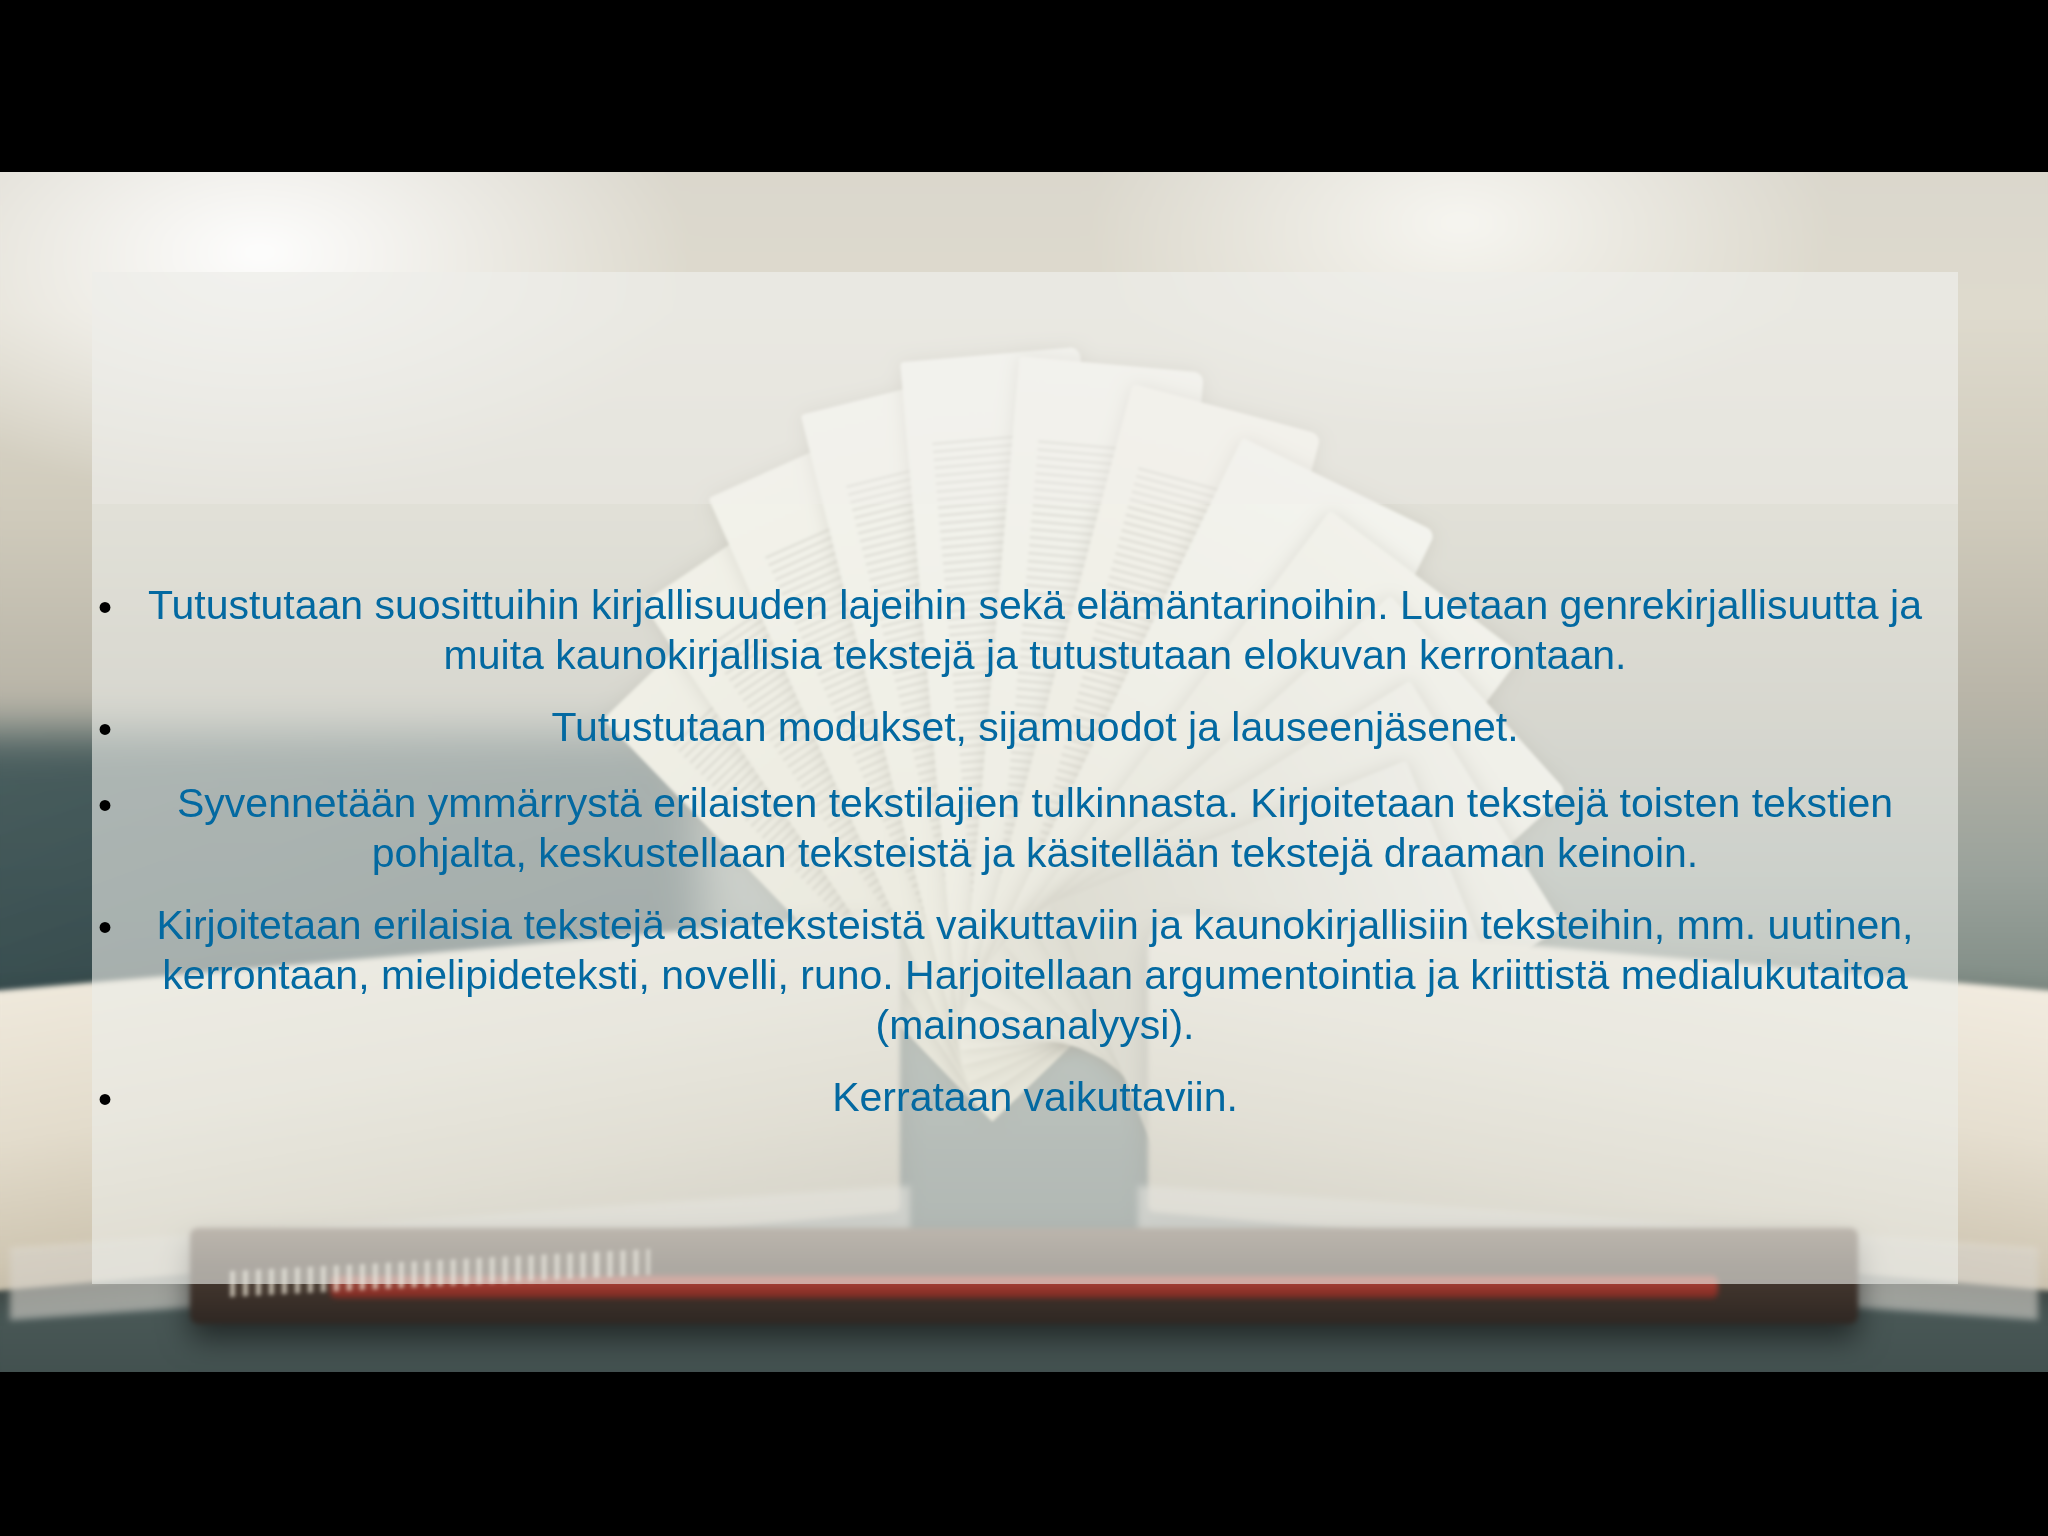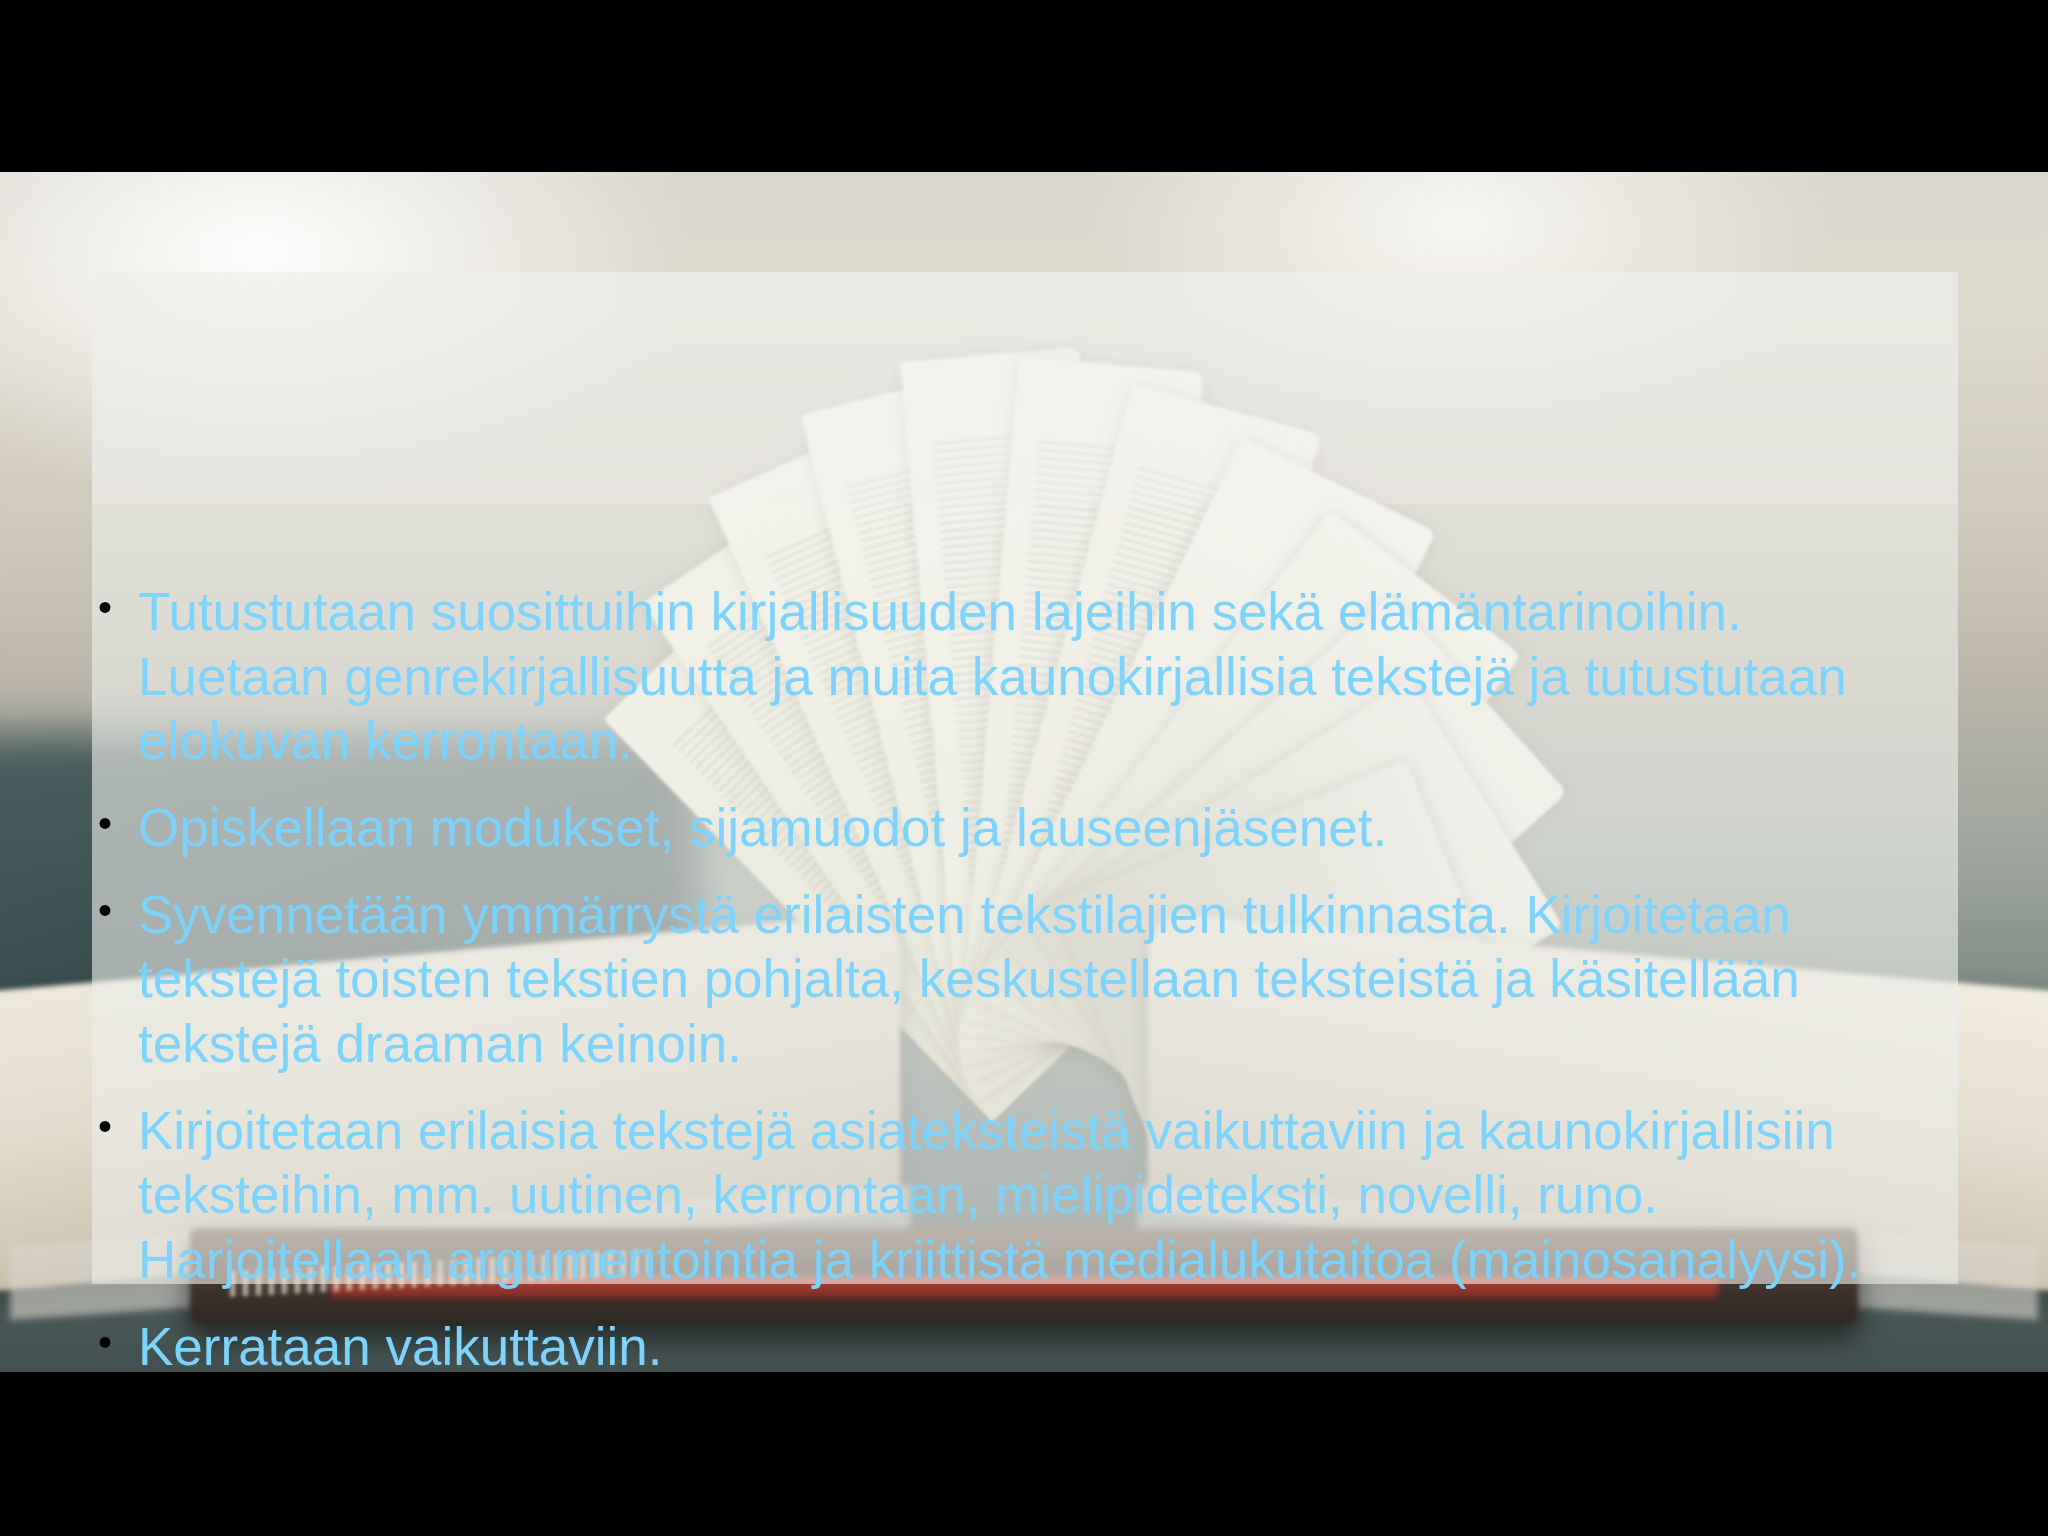--- a/index.html
+++ b/index.html
@@ -231,25 +231,26 @@
     flex: 0 0 auto;
     width: 40px;
     font-size: 40px;
     line-height: 54px;
     color: #000;
     text-align: left;
     padding-left: 6px;
   }
   .btext {
     flex: 1 1 auto;
-    font-size: 53px;
+    font-size: 41px;
     line-height: 1.22;
-    color: #7dd3fc;
+    color: #0369a1;
     font-weight: 400;
     padding-right: 20px;
+    text-align: center;
   }
 </style>
 </head>
 <body>
 
 <div class="slide">
 
   <div class="photo">
     <div class="backdrop"></div>
     <div class="desk"></div>
@@ -288,21 +289,21 @@
 
   <div class="title">Äidinkieli ja kirjallisuus 8.lk</div>
 
   <div class="bullets">
     <div class="bullet">
       <span class="dot">•</span>
       <span class="btext">Tutustutaan suosittuihin kirjallisuuden lajeihin sekä elämäntarinoihin. Luetaan genrekirjallisuutta ja muita kaunokirjallisia tekstejä ja tutustutaan elokuvan kerrontaan.</span>
     </div>
     <div class="bullet">
       <span class="dot">•</span>
-      <span class="btext">Opiskellaan modukset, sijamuodot ja lauseenjäsenet.</span>
+      <span class="btext">Tutustutaan modukset, sijamuodot ja lauseenjäsenet.</span>
     </div>
     <div class="bullet">
       <span class="dot">•</span>
       <span class="btext">Syvennetään ymmärrystä erilaisten tekstilajien tulkinnasta. Kirjoitetaan tekstejä toisten tekstien pohjalta, keskustellaan teksteistä ja käsitellään tekstejä draaman keinoin.</span>
     </div>
     <div class="bullet">
       <span class="dot">•</span>
       <span class="btext">Kirjoitetaan erilaisia tekstejä asiateksteistä vaikuttaviin ja kaunokirjallisiin teksteihin, mm. uutinen, kerrontaan, mielipideteksti, novelli, runo. Harjoitellaan argumentointia ja kriittistä medialukutaitoa (mainosanalyysi).</span>
     </div>
     <div class="bullet">

